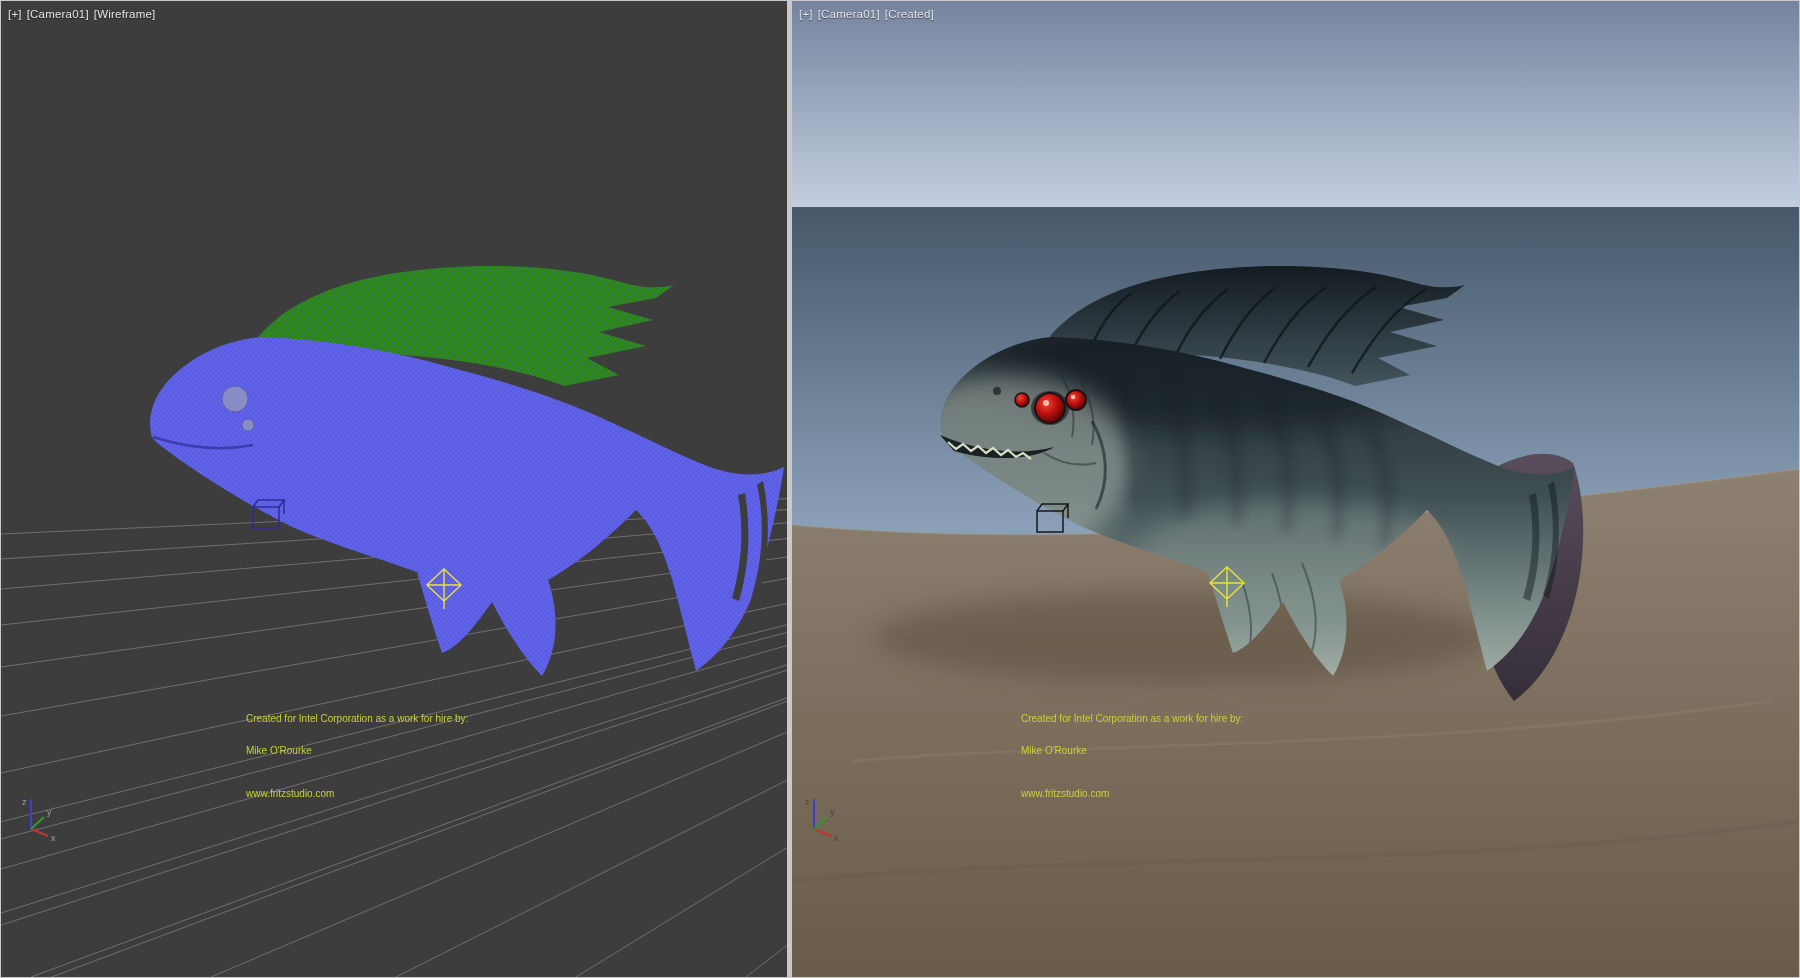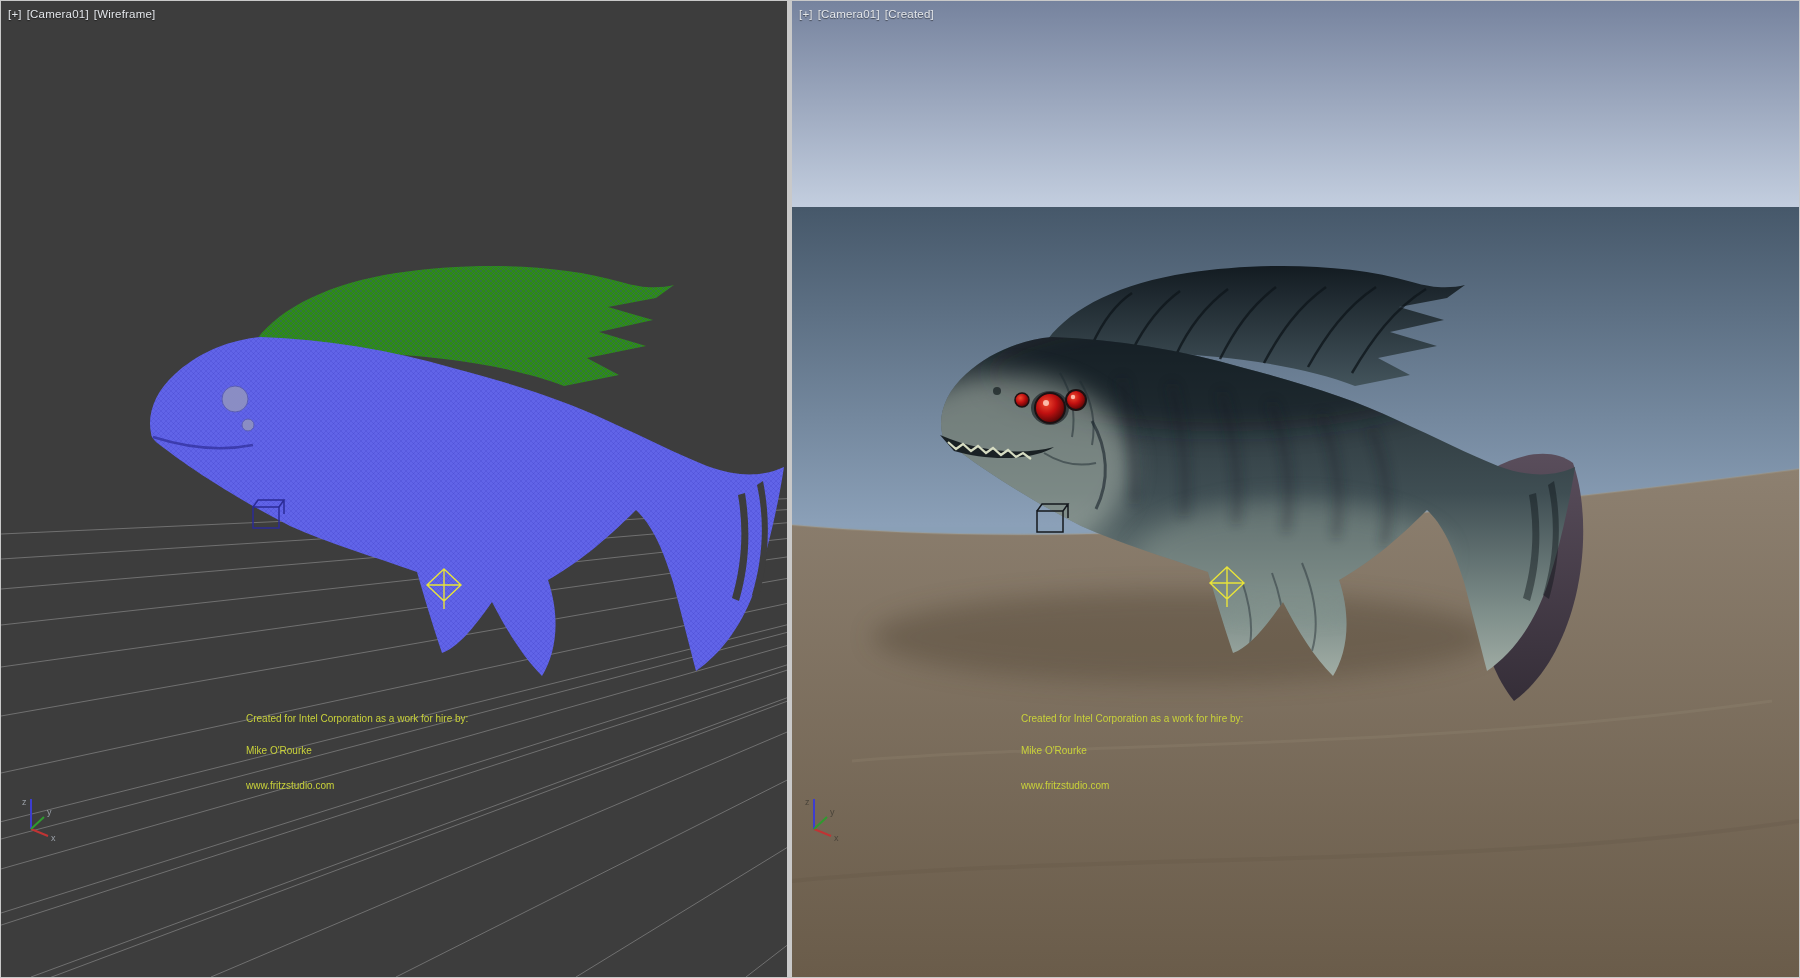--- a/index.html
+++ b/index.html
@@ -6,21 +6,21 @@
   .stage{position:relative;width:1800px;height:978px;background:#c9c9c9;overflow:hidden;
          font-family:"Liberation Sans",sans-serif;}
   .viewport{position:absolute;top:1px;height:976px;overflow:hidden;}
   .vp-left{left:1px;width:786px;background:#3d3d3d;}
   .vp-right{left:792px;width:1007px;background:#8aa0b7;}
   .divider{position:absolute;top:0;left:787px;width:5px;height:978px;background:#c9c9c9;cursor:ew-resize;}
   .vp-label{position:absolute;top:7px;left:7px;z-index:6;display:flex;gap:5px;
             font-size:11.5px;color:#e3e6ea;text-shadow:0 1px 1px rgba(0,0,0,.5);letter-spacing:.2px;}
   .vp-label span{cursor:pointer;white-space:pre;}
   .credit{position:absolute;z-index:5;color:#c9d23a;font-size:10px;line-height:10.5px;white-space:pre;}
-  .credit .l3{margin-top:4px;}
+  .credit .l3{margin-top:12px;}
   svg{position:absolute;left:0;top:0;display:block;}
   text.axis{font-family:"Liberation Sans",sans-serif;font-size:9px;}
 </style>
 </head>
 <body>
 
 <div class="stage">
 
   <div class="viewport vp-left">
     <svg width="786" height="976" viewBox="0 0 786 976">

